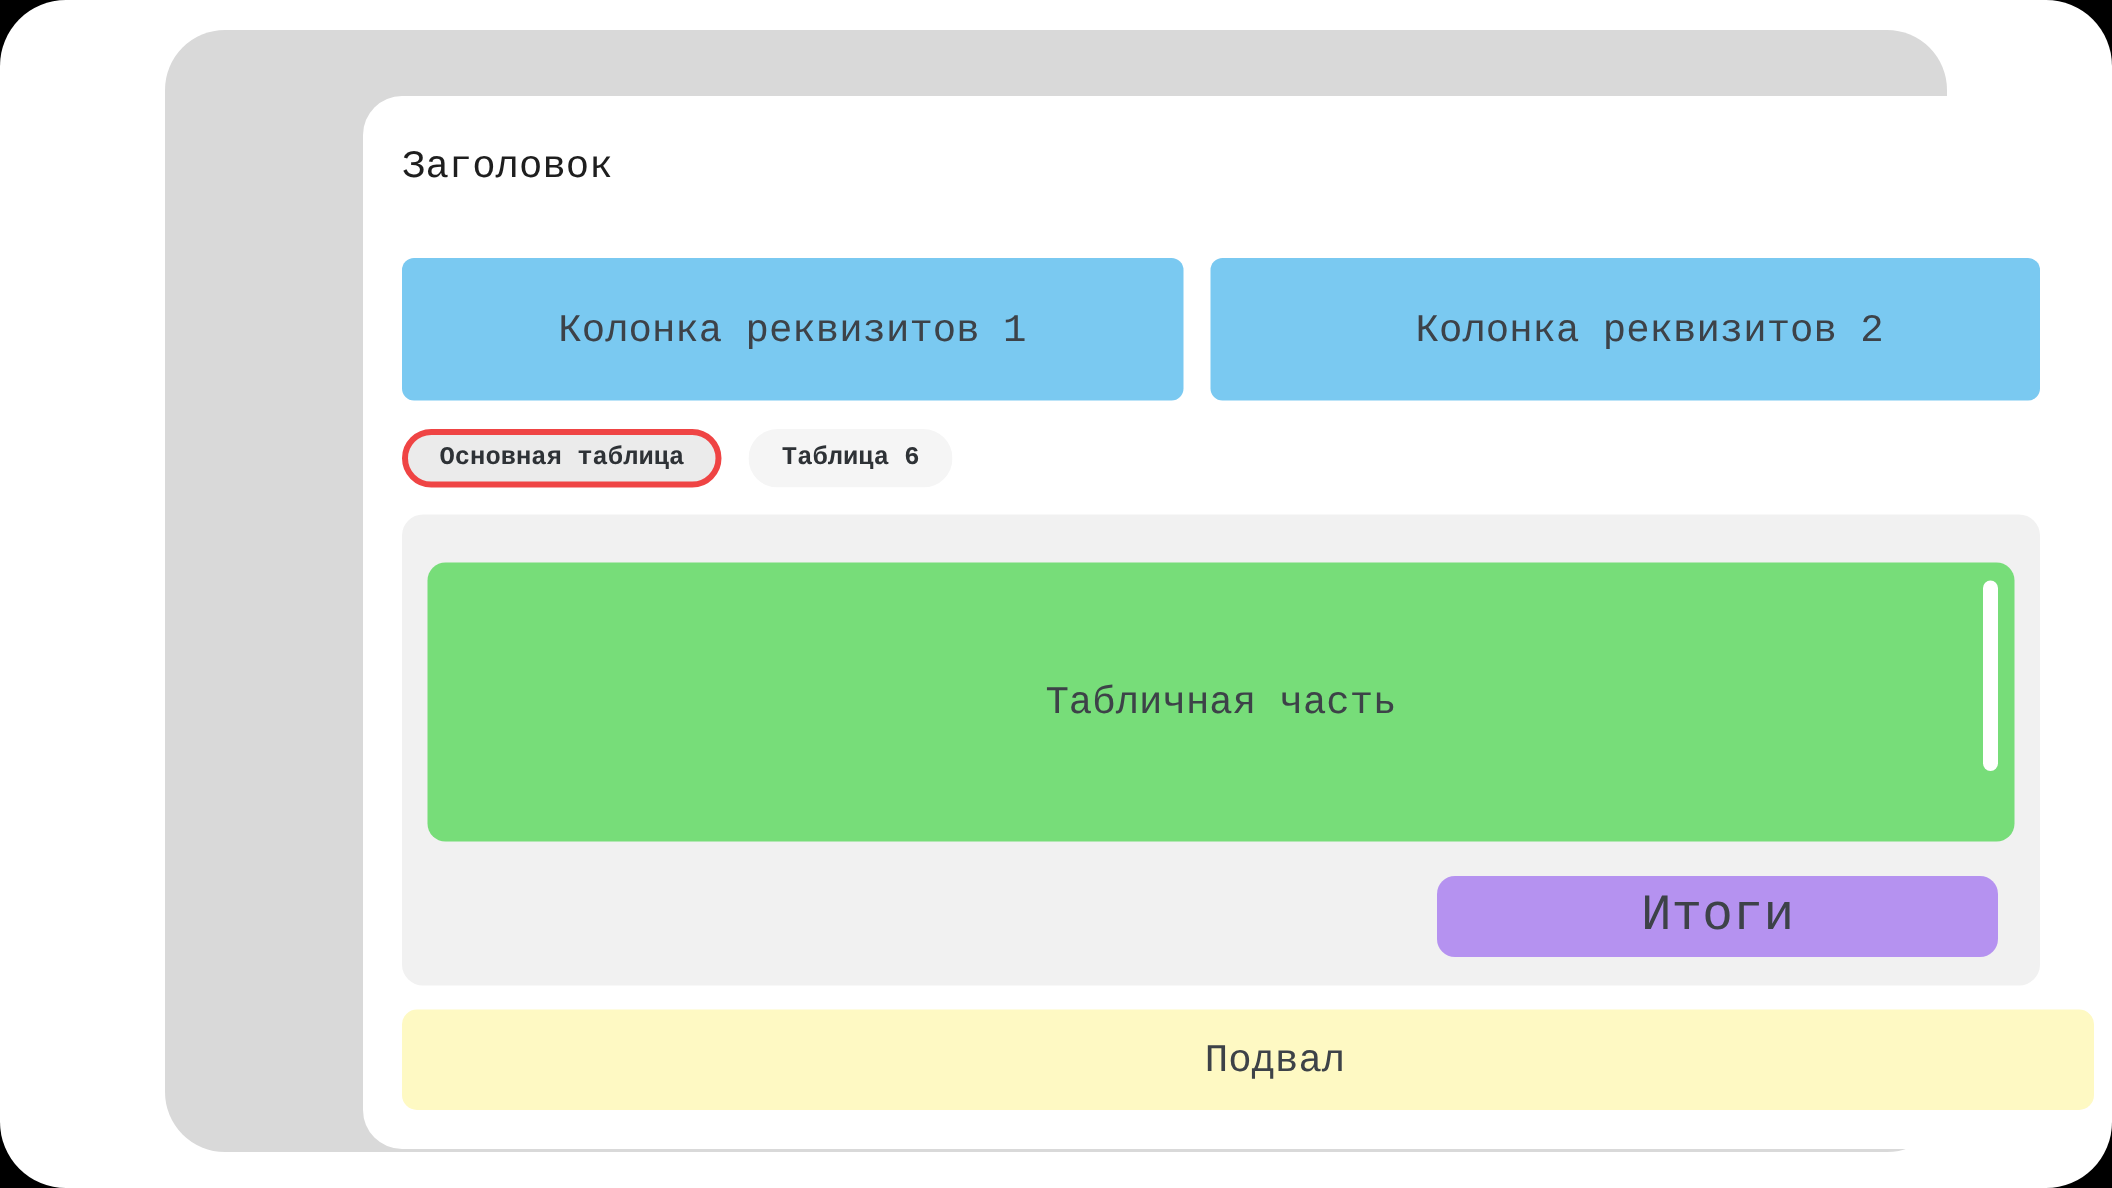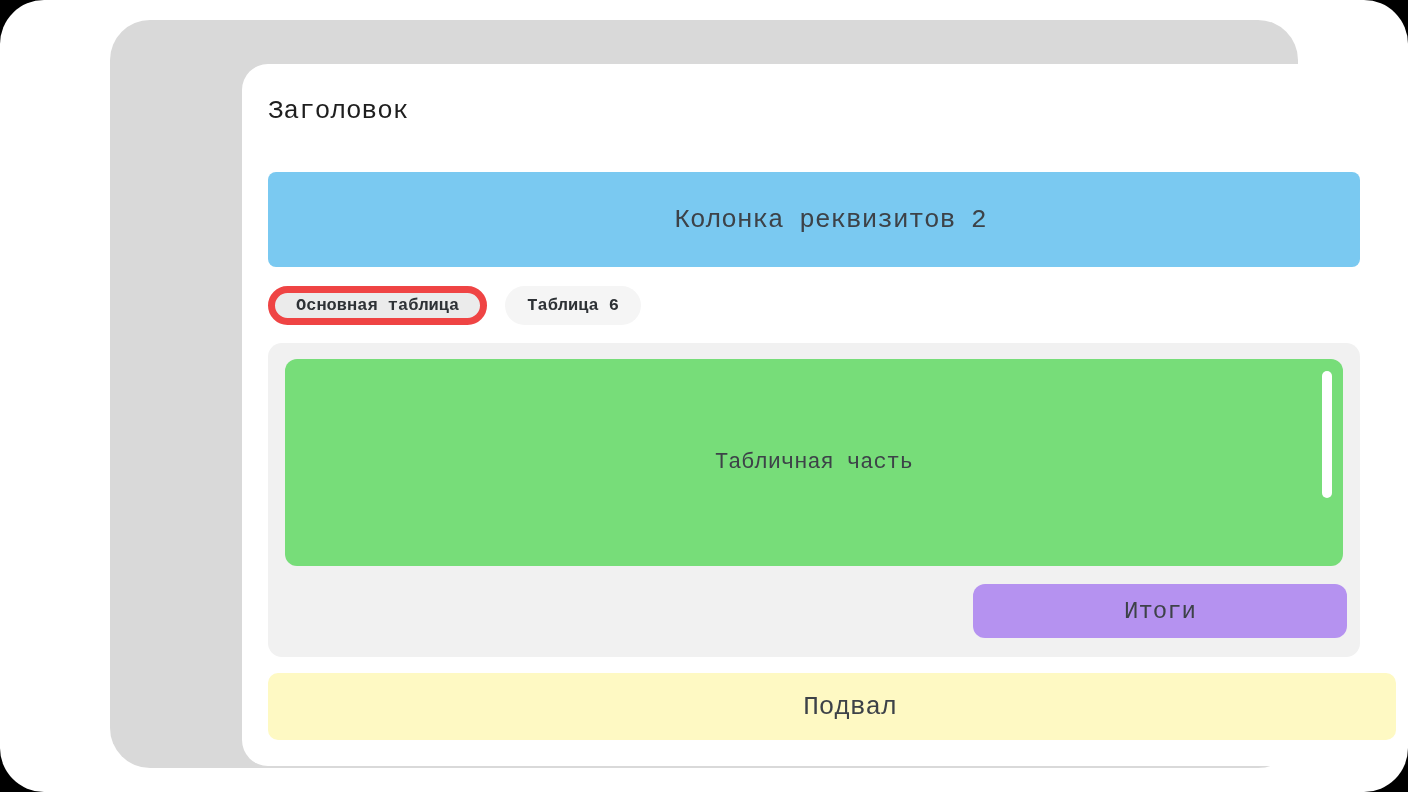--- a/index.html
+++ b/index.html
@@ -77,65 +77,65 @@
     align-items: center;
     font-size: 17px;
     font-weight: 600;
     color: #2e3236;
     background: #f5f5f5;
     border: 1px solid transparent;
     cursor: pointer;
   }
   .tab.active {
     background: #ebebeb;
-    border: 7px solid #ef4444;
+    border: 4px solid #ef4444;
   }
   .panel {
     position: absolute;
     left: 26px;
     top: 279px;
     width: 1092px;
     height: 314px;
     background: #f1f1f1;
     border-radius: 14px;
   }
   .table-part {
     position: absolute;
     left: 17px;
-    top: 16px;
+    top: 32px;
     width: 1058px;
-    height: 207px;
+    height: 186px;
     border-radius: 12px;
     display: flex;
     align-items: center;
     justify-content: center;
-    font-size: 22px;
+    font-size: 26px;
     color: #3d4248;
   }
   .scroll-thumb {
     position: absolute;
     right: 11px;
     top: 12px;
     width: 10px;
     height: 127px;
     border-radius: 5px;
     background: #ffffff;
     cursor: pointer;
   }
   .totals-block {
     position: absolute;
-    right: 13px;
+    right: 28px;
     top: 241px;
     width: 374px;
     height: 54px;
     border-radius: 12px;
     display: flex;
     align-items: center;
     justify-content: center;
-    font-size: 24px;
+    font-size: 34px;
     color: #3d4248;
   }
   .footer-block {
     position: absolute;
     left: 26px;
     top: 609px;
     width: 1092px;
     height: 67px;
     border-radius: 10px;
     display: flex;
@@ -148,20 +148,21 @@
 </head>
 <body>
 
 <div class="canvas">
   <div class="frame" style="background: rgb(217, 217, 217);">
     <div class="card" style="background: rgb(255, 255, 255);">
 
       <div class="page-title">Заголовок</div>
 
       <div class="cols-row">
+        <div class="col-block" style="background: rgb(122, 201, 241);">Колонка реквизитов 1</div>
         <div class="col-block" style="background: rgb(122, 201, 241); padding-left: 33px;">Колонка реквизитов 2</div>
       </div>
 
       <div class="tabs-row">
         <div class="tab active">Основная таблица</div>
         <div class="tab">Таблица 6</div>
       </div>
 
       <div class="panel" style="background: rgb(241, 241, 241);">
         <div class="table-part" style="background: rgb(119, 221, 121);">

